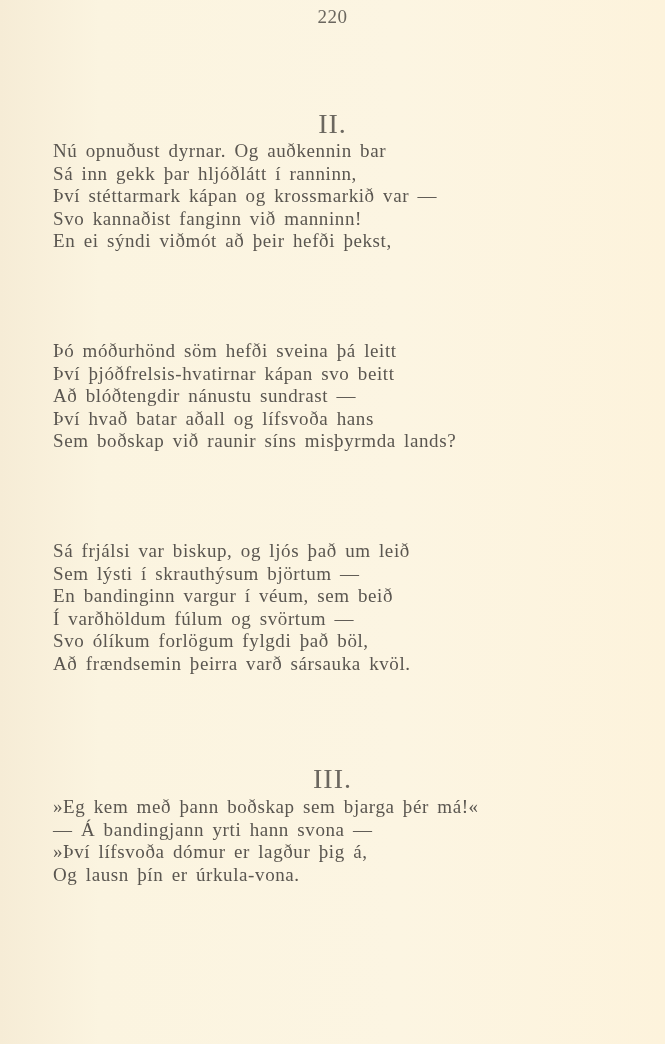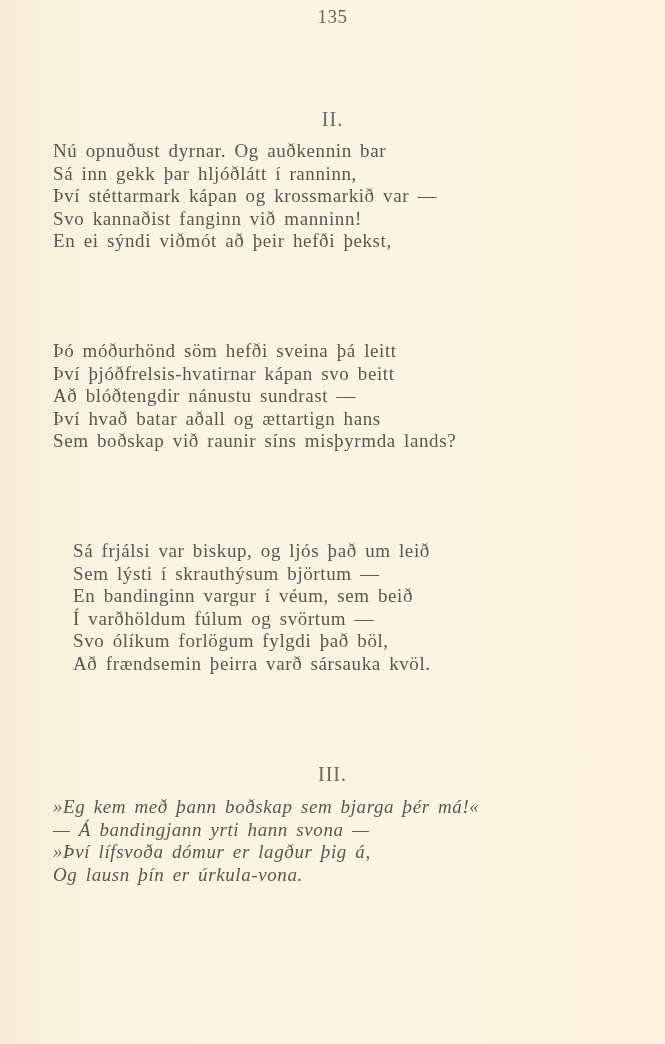--- a/index.html
+++ b/index.html
@@ -24,70 +24,70 @@
       text-align: center;
       font-size: 19px;
       letter-spacing: 0.5px;
       color: #6b675f;
     }
     .section-heading {
       position: absolute;
       left: 0;
       width: 665px;
       text-align: center;
-      font-size: 20px;
+      font-size: 28px;
       color: #6b675f;
       letter-spacing: 1px;
     }
     .stanza {
       position: absolute;
       left: 53px;
     }
     .line {
       font-size: 19px;
       line-height: 22.5px;
       white-space: nowrap;
       letter-spacing: 0.6px;
       word-spacing: 3px;
     }
   </style>
 </head>
 <body>
 
 <div>
-  <div class="page-number">135</div>
+  <div class="page-number">220</div>
 
   <div class="section-heading" style="top:108px;">II.</div>
 
   <div class="stanza" style="top:140px;">
     <div class="line">Nú opnuðust dyrnar.  Og auðkennin bar</div>
     <div class="line">Sá inn gekk þar hljóðlátt í ranninn,</div>
     <div class="line">Því stéttarmark kápan og krossmarkið var —</div>
     <div class="line">Svo kannaðist fanginn við manninn!</div>
     <div class="line">En ei sýndi viðmót að þeir hefði þekst,</div>
   </div>
 
   <div class="stanza" style="top:340px;">
     <div class="line">Þó móðurhönd söm hefði sveina þá leitt</div>
     <div class="line">Því þjóðfrelsis-hvatirnar kápan svo beitt</div>
     <div class="line">Að blóðtengdir nánustu sundrast —</div>
-    <div class="line">Því hvað batar aðall og ættartign hans</div>
+    <div class="line">Því hvað batar aðall og lífsvoða hans</div>
     <div class="line">Sem boðskap við raunir síns misþyrmda lands?</div>
   </div>
 
-  <div class="stanza" style="top:540px;margin-left:20px;">
+  <div class="stanza" style="top:540px;">
     <div class="line">Sá frjálsi var biskup, og ljós það um leið</div>
     <div class="line">Sem lýsti í skrauthýsum björtum —</div>
     <div class="line">En bandinginn vargur í véum, sem beið</div>
     <div class="line">Í varðhöldum fúlum og svörtum —</div>
     <div class="line">Svo ólíkum forlögum fylgdi það böl,</div>
     <div class="line">Að frændsemin þeirra varð sársauka kvöl.</div>
   </div>
 
   <div class="section-heading" style="top:763px;">III.</div>
 
-  <div class="stanza" style="top:796px;font-style:italic;">
+  <div class="stanza" style="top:796px;">
     <div class="line">»Eg kem með þann boðskap sem bjarga þér má!«</div>
     <div class="line">— Á bandingjann yrti hann svona —</div>
     <div class="line">»Því lífsvoða dómur er lagður þig á,</div>
     <div class="line">Og lausn þín er úrkula-vona.</div>
   </div>
 </div>
 
 </body></html>

